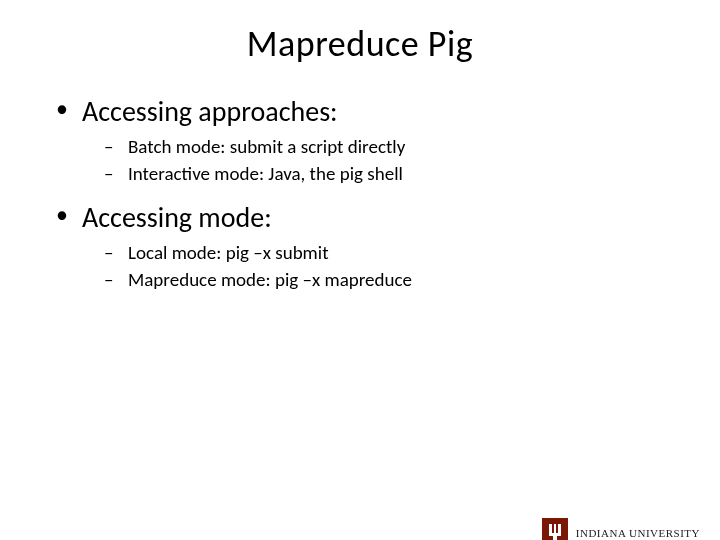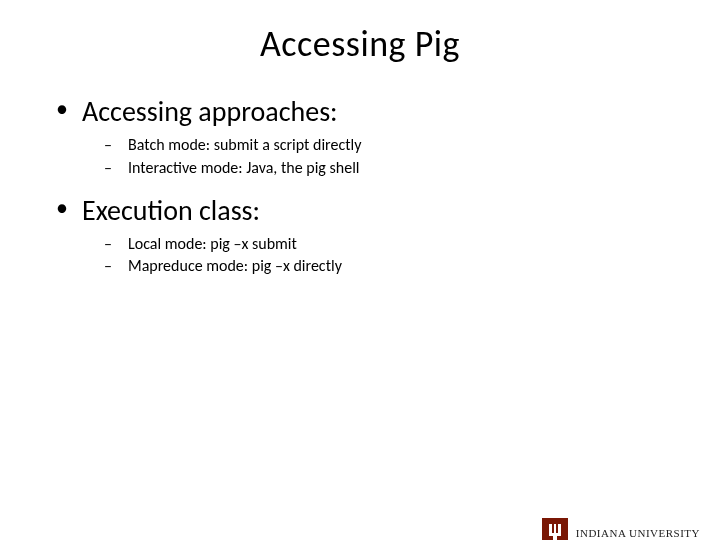--- a/index.html
+++ b/index.html
@@ -49,21 +49,21 @@
     left: 0;
     top: 0;
     font-size: 24px;
   }
   ul.level2 {
     list-style: none;
     padding: 0;
     margin: 6px 0 14px 0;
   }
   ul.level2 > li {
-    font-size: 16px;
+    font-size: 19px;
     position: relative;
     padding-left: 46px;
     line-height: 1.3;
     margin-bottom: 2px;
   }
   ul.level2 > li::before {
     content: "–";
     position: absolute;
     left: 22px;
     top: 0;
@@ -93,36 +93,36 @@
     color: #222;
     font-weight: 400;
     text-align: center;
   }
 </style>
 </head>
 <body>
 
 <div class="slide">
 
-  <div class="title">Accessing Pig</div>
+  <div class="title">Mapreduce Pig</div>
 
   <div class="body">
     <ul class="level1">
       <li>
         <span>Accessing approaches:</span>
         <ul class="level2">
           <li>Batch mode: submit a script directly</li>
           <li>Interactive mode: Java, the pig shell</li>
         </ul>
       </li>
       <li>
-        <span>Execution class:</span>
+        <span>Accessing mode:</span>
         <ul class="level2">
           <li>Local mode:  pig –x submit</li>
-          <li>Mapreduce mode: pig –x directly</li>
+          <li>Mapreduce mode: pig –x mapreduce</li>
         </ul>
       </li>
     </ul>
   </div>
 
   <div class="footer-logo">
     <div class="iu-mark">
       <svg width="16" height="22" viewBox="0 0 16 22">
         <path d="M2 2 h3 v9 h2 V2 h2 v9 h2 V2 h3 v12 h-4 v5 h3 v2 H3 v-2 h3 v-5 H2 Z" fill="#fff"></path>
       </svg>

